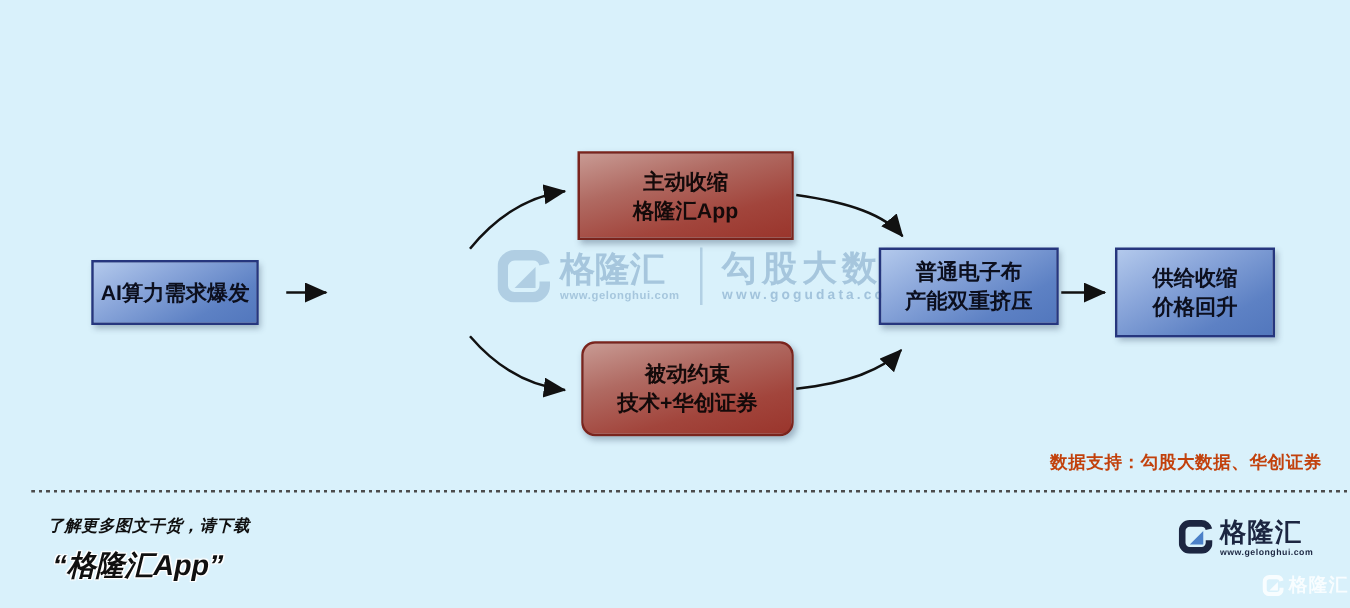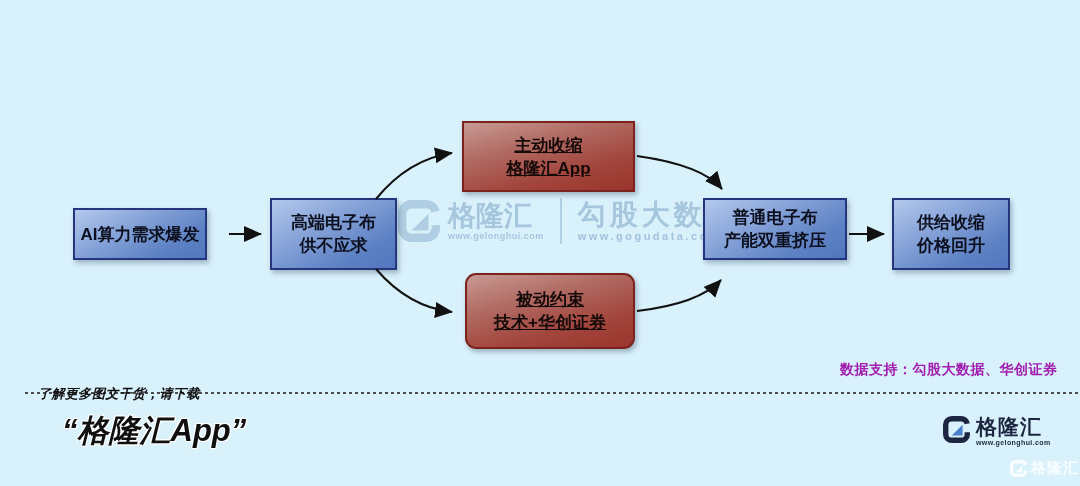--- a/index.html
+++ b/index.html
@@ -32,28 +32,27 @@
     z-index:2;
   }
   .node.blue {
     background:linear-gradient(150deg,#b3c9ec 0%,#8aa6da 35%,#5d81c4 75%,#5277bd 100%);
     border:2px solid #26367e;
   }
   .node.red {
     background:linear-gradient(165deg,#c89a93 0%,#b06a62 35%,#a2453c 70%,#9a352c 100%);
     border:2px solid #7a241d;
     color:#140a0a;
-    text-decoration:underline;
   }
   .node-ai       { left:73px;  top:208px; width:134px; height:52px; }
   .node-highend  { left:270px; top:198px; width:127px; height:72px; }
   .node-active   { left:462px; top:121px; width:173px; height:71px; }
   .node-passive  { left:465px; top:273px; width:170px; height:76px;border-radius:11px; }
   .node-ordinary { left:703px; top:198px; width:144px; height:62px; }
-  .node-supply   { left:892px; top:198px; width:118px; height:72px; }
+  .node-supply   { left:892px; top:198px; width:128px; height:72px; }
 
   
   .arrows { position:absolute; inset:0; z-index:3; pointer-events:none; }
 
   
   .wm-center {
     position:absolute; left:398px; top:194px; height:54px;
     display:flex; align-items:center;
     z-index:1;
   }
@@ -61,35 +60,35 @@
   .wm-col { display:flex; flex-direction:column; align-items:flex-start; }
   .wm-brand { font-size:28px; font-weight:700; color:rgba(152,187,214,.8); line-height:30px; }
   .wm-brand-url { font-size:9px; font-weight:bold; color:rgba(152,187,214,.8); letter-spacing:.5px; }
   .wm-divider { width:2px; height:46px; background:rgba(152,187,214,.6); margin:0 16px; }
   .wm-partner { font-size:28px; font-weight:700; color:rgba(152,187,214,.8); letter-spacing:4px; line-height:30px; }
   .wm-partner-url { font-size:11px; font-weight:bold; color:rgba(152,187,214,.85); letter-spacing:2.5px; }
 
   
   .source-note {
     position:absolute; left:840px; top:361px;
-    font-size:14px; font-weight:bold; color:#a21caf; letter-spacing:.5px;
+    font-size:14px; font-weight:bold; color:#c2410c; letter-spacing:.5px;
   }
 
   
   .dotted-divider {
     position:absolute; top:392px; left:25px; right:0; height:2px;
     background:repeating-linear-gradient(90deg,#4c4c4c 0 3px,transparent 3px 6px);
   }
 
   
-  .promo { position:absolute; left:38px; top:385px; font-style:italic; color:#101010; }
+  .promo { position:absolute; left:38px; top:412px; font-style:italic; color:#101010; }
   .promo-line1 { font-size:13px; font-weight:bold; letter-spacing:.5px; }
   .promo-line2 {
-    margin-top:7px; margin-left:24px;
-    font-size:31px; font-weight:bold;
+    margin-top:7px; margin-left:4px;
+    font-size:23px; font-weight:bold;
     text-shadow:-1px -1px 0 #fff,1px -1px 0 #fff,-1px 1px 0 #fff,1px 1px 0 #fff,0 0 3px #fff;
   }
 
   
   .brand-logo { position:absolute; left:943px; top:414px; display:flex; align-items:flex-start; }
   .brand-g { width:27px; height:27px; margin-right:6px; margin-top:2px; }
   .brand-col { display:flex; flex-direction:column; }
   .brand-text { font-size:21px; font-weight:800; color:#1c2641; line-height:25px; letter-spacing:1px; }
   .brand-url { font-size:7px; font-weight:bold; color:#1c2641; letter-spacing:.4px; }
 
@@ -119,24 +118,20 @@
     </div>
     <div class="wm-divider"></div>
     <div class="wm-col">
       <span class="wm-partner">勾股大数据</span>
       <span class="wm-partner-url">www.gogudata.com</span>
     </div>
   </div>
 
   <div class="node blue node-ai">
     <span>AI算力需求爆发</span>
-  </div>
-  <div class="node blue node-highend">
-    <span>高端电子布</span>
-    <span>供不应求</span>
   </div>
   <div class="node red node-active">
     <span>主动收缩</span>
     <span>格隆汇App</span>
   </div>
   <div class="node red node-passive">
     <span>被动约束</span>
     <span>技术+华创证券</span>
   </div>
   <div class="node blue node-ordinary">

